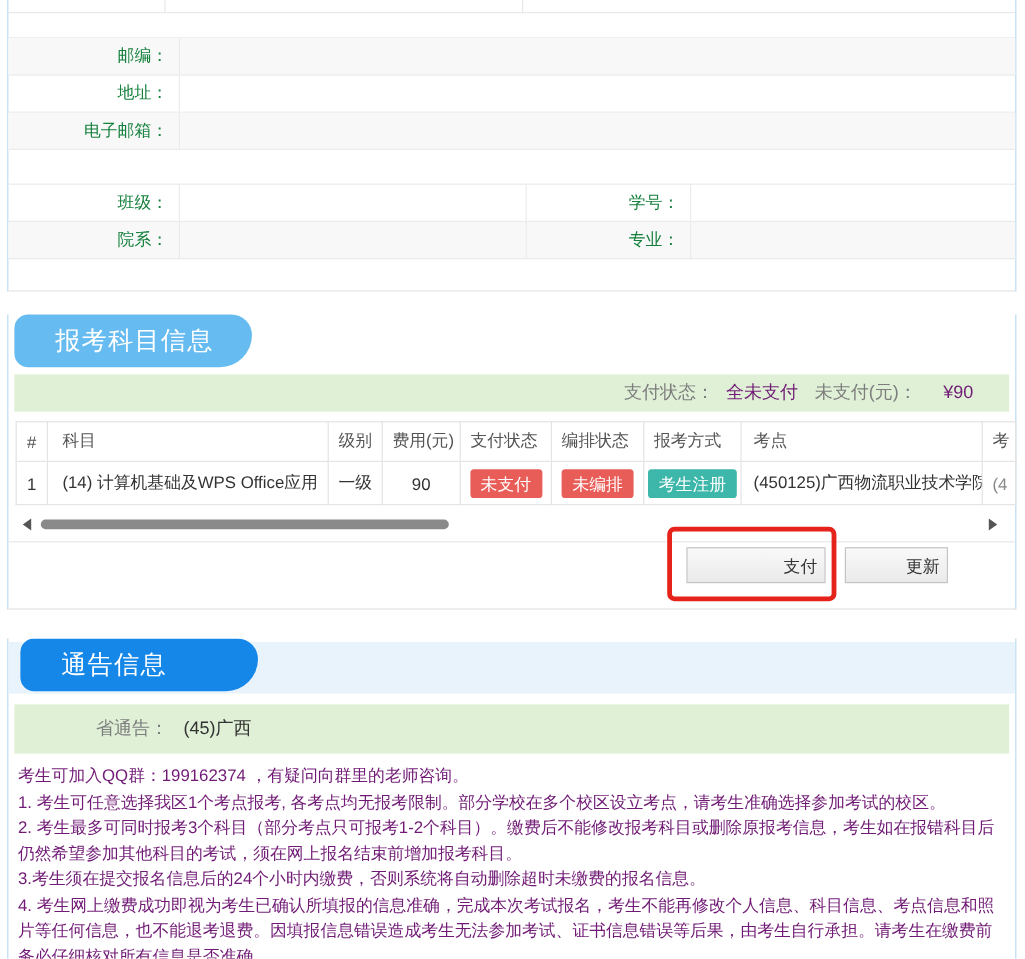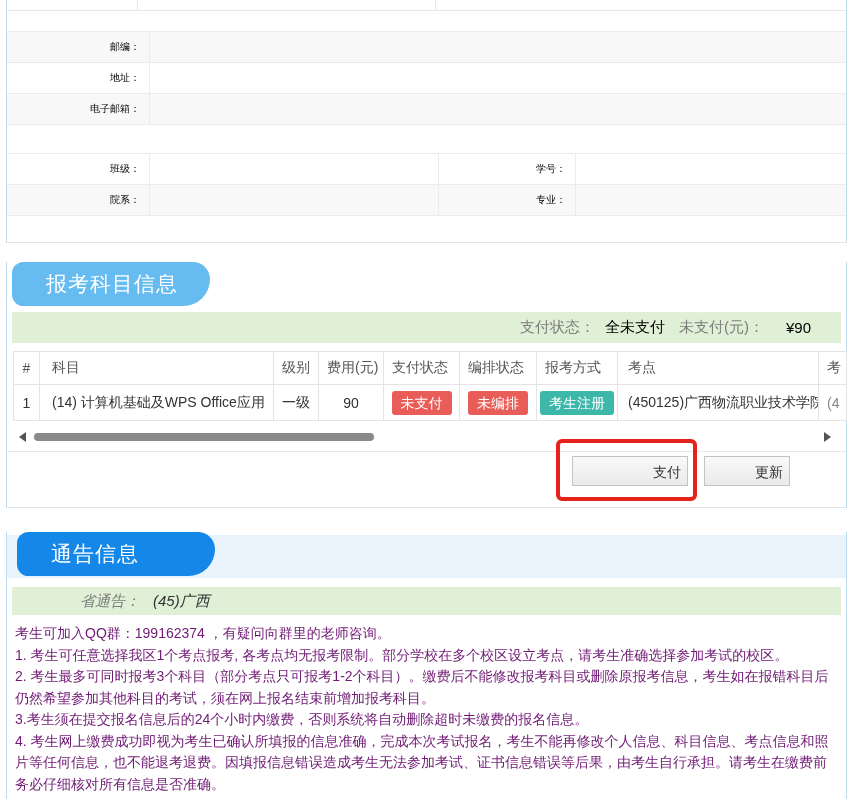--- a/index.html
+++ b/index.html
@@ -20,42 +20,42 @@
   .partialrow { height:11px; border-bottom:1px solid #e8e8e8; display:flex; }
   .partialrow .pc1 { width:131px; border-right:1px solid #e8e8e8; }
   .partialrow .pc2 { width:298px; border-right:1px solid #e8e8e8; }
   .spacer1 { height:21px; border-bottom:1px solid #ebebeb; }
   .spacer2 { height:29px; border-bottom:1px solid #ebebeb; }
   .frow { display:flex; align-items:stretch; height:31px; border-bottom:1px solid #ebebeb; }
   .frow.odd { background:#f8f8f8; }
   .flabel {
     width:143px; border-right:1px solid #ebebeb;
     display:flex; align-items:center; justify-content:flex-end;
-    padding-right:9px; color:#000000; font-size:10px;
+    padding-right:9px; color:#15803d; font-size:14px;
   }
   .flabel.l2 { width:137px; }
   .fvalue { flex:1; }
   .fvalue.mid { flex:none; width:289px; border-right:1px solid #ebebeb; }
 
   
   .tab {
     height:44px; width:198px; margin-left:5px;
     border-radius:12px 18px 28px 12px;
     display:flex; align-items:center; padding-left:34px;
     color:#fff; font-size:21px; letter-spacing:1px;
   }
   .tab-subjects { background:#66bbf0; }
   .tab-notice   { background:#1487e9; }
 
   .greenbar {
     margin:6px 5px 0 5px; height:31px; background:#dff0d6;
     display:flex; align-items:center; font-size:15px;padding-left:25px;
   }
   .gb-gray { color:#7d7d7d; }
-  .gb-red  { color:#000000; }
+  .gb-red  { color:#701a75; }
 
   
   #block2 { top:262px; height:246px; border-bottom:1px solid #e3e3e3; }
   #block2 .greenbar { justify-content:flex-end; padding-right:30px; }
   #block2 .gb-red { margin:0 14px 0 10px; }
   #block2 .gb-red.last { margin-right:0; }
 
   table.subjects {
     margin:8px 0 0 6px; width:833px;
     border-collapse:collapse; table-layout:fixed; font-size:14px;
@@ -100,21 +100,21 @@
   .redrect {
     position:absolute; left:549px; top:-13px; width:141px; height:62px;
     border:4px solid #e6231a; border-radius:6px; pointer-events:none;
   }
 
   
   #block3 { top:532px; height:267px; overflow:hidden; }
   .tabrow { position:relative; height:46px;padding-left:20px; }
   .tabstrip { position:absolute; left:0; right:0; top:3px; height:43px; background:#e8f3fc; }
   #block3 .tab { position:absolute; top:0; left:5px; }
-  #block3 .greenbar { margin-top:9px; height:28px; padding-left:68px;font-style:italic; }
+  #block3 .greenbar { margin-top:9px; height:41px; padding-left:68px; }
   #block3 .gb-value { color:#333; margin-left:13px; }
   .noticebody { margin:8px 6px 16px 8px; font-size:14px; line-height:21.5px; color:#701a75; }
   .noticebody p { margin:0; }
 </style>
 </head>
 <body>
 
 <div class="blk" id="block1">
   <div class="partialrow">
     <div class="pc1"></div>

